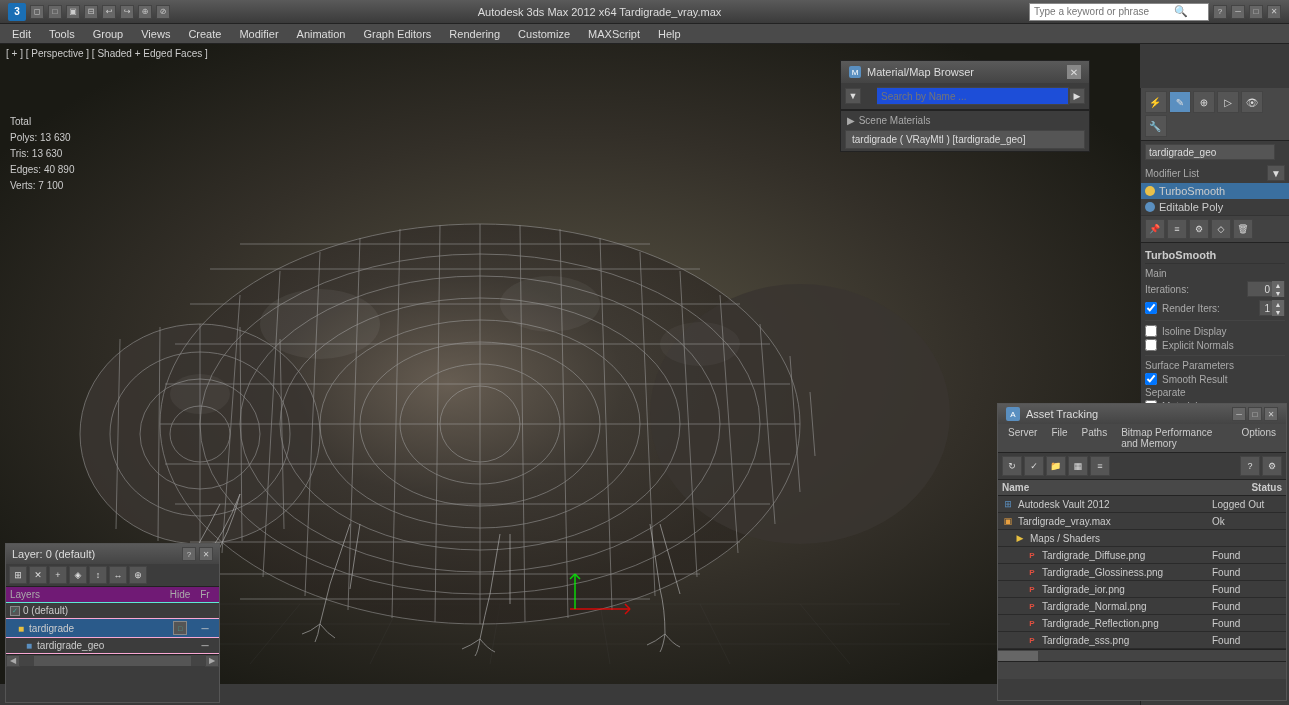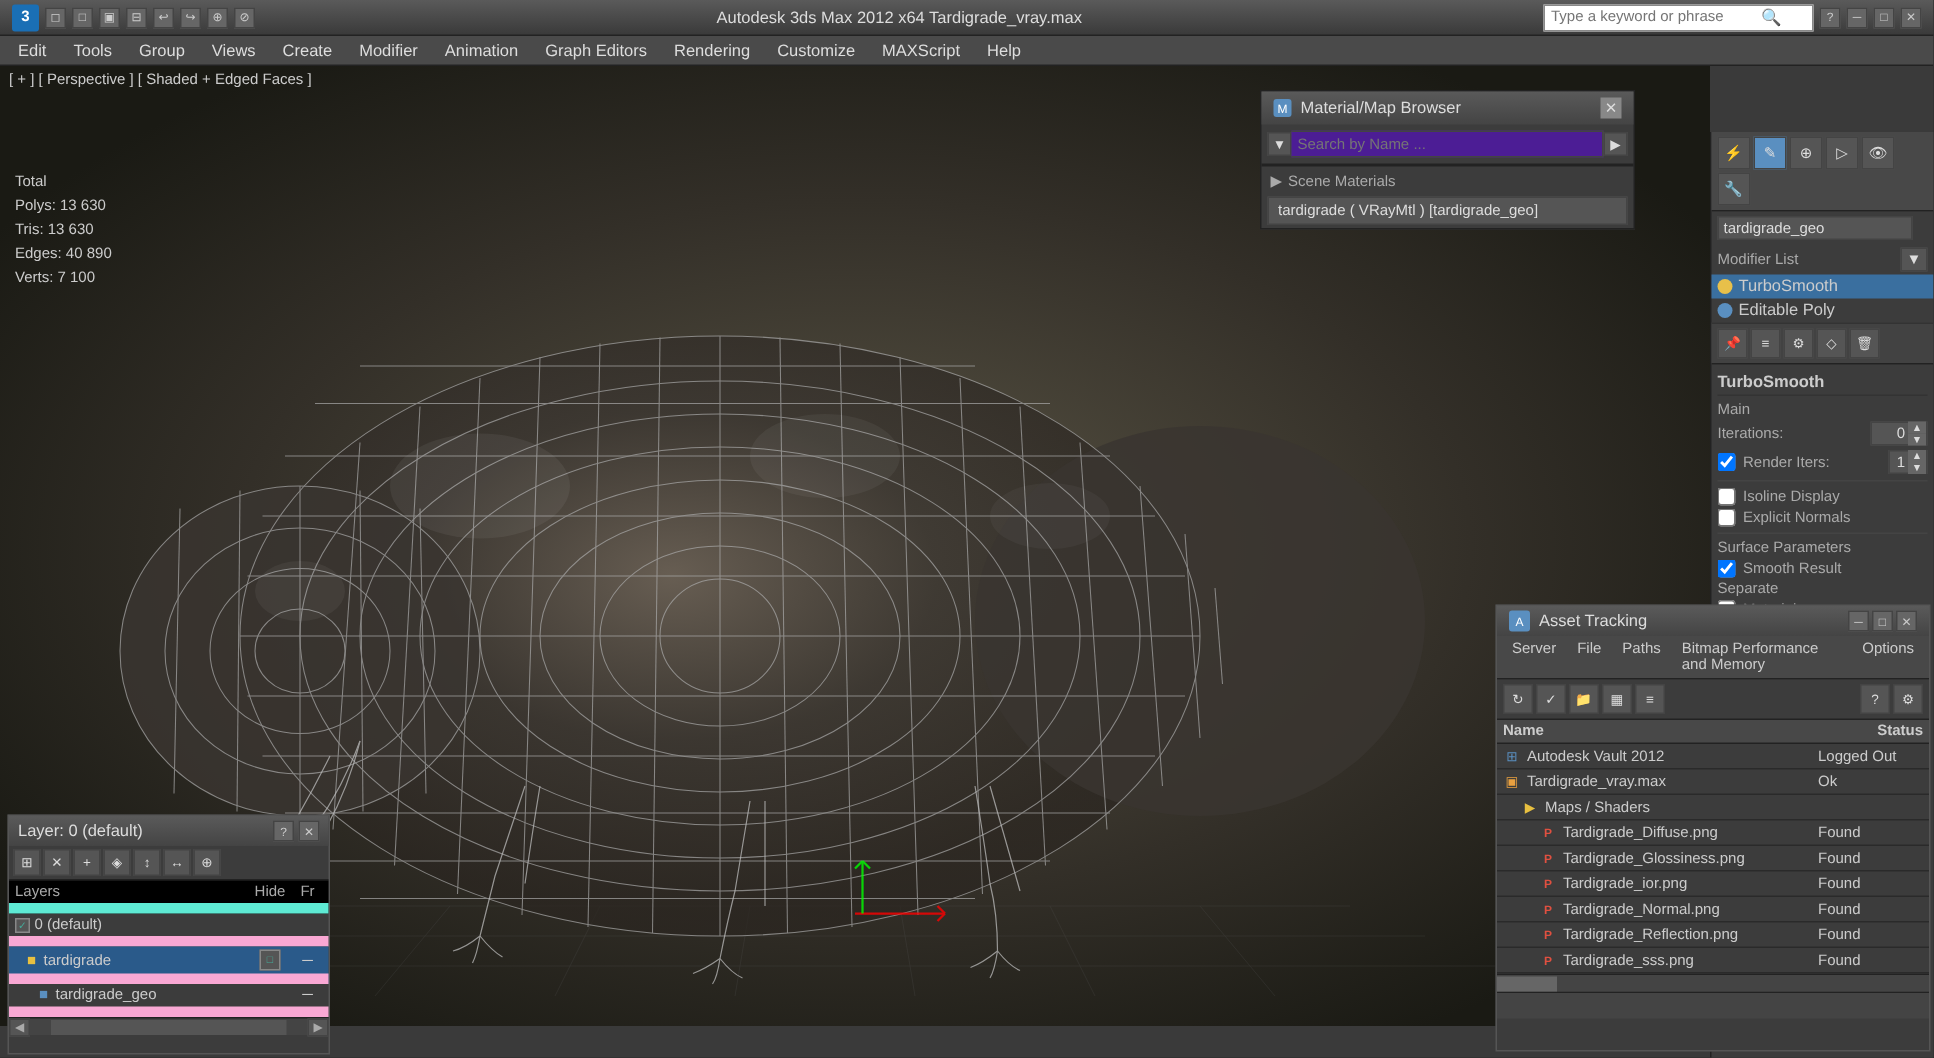--- a/index.html
+++ b/index.html
@@ -472,34 +472,34 @@
     .lp-tb-btn {
       width: 18px; height: 18px;
       background: #555;
       border: 1px solid #444;
       display: flex; align-items: center; justify-content: center;
       font-size: 9px; color: #ddd; cursor: pointer;
     }
     .lp-header {
       display: flex;
       padding: 2px 4px;
-      background: #000000;
-      border-bottom: 7px solid #5eead4;
+      background: #701a75;
+      border-bottom: 1px solid #5eead4;
       font-size: 10px;
       color: #aaa;
       align-items: center;
     }
     .lp-col-name { flex: 1; }
     .lp-col-hide { width: 30px; text-align: center; }
     .lp-col-fr { width: 20px; text-align: center; }
     .lp-row {
       display: flex;
       padding: 2px 4px;
       align-items: center;
-      border-bottom: 7px solid #f9a8d4;
+      border-bottom: 1px solid #f9a8d4;
       font-size: 10px;
       color: #ccc;
     }
     .lp-row.selected { background: #2a5a8a; }
     .lp-row-name { flex: 1; display: flex; align-items: center; gap: 3px; }
     .lp-row-hide { width: 30px; text-align: center; }
     .lp-row-fr { width: 20px; text-align: center; }
     .lp-check {
       width: 10px; height: 10px;
       border: 1px solid #888;
@@ -819,21 +819,21 @@
 <div class="material-browser">
   <div class="mb-title">
     <div style="display:flex;align-items:center;gap:6px;">
       <div style="width:12px;height:12px;background:#5a8fc0;border-radius:2px;font-size:8px;color:white;display:flex;align-items:center;justify-content:center;">M</div>
       <span>Material/Map Browser</span>
     </div>
     <div class="mb-close">✕</div>
   </div>
   <div class="mb-search">
     <div class="mb-search-btn">▼</div>
-    <input type="text" style="flex: 1 1 0%; background: #4c1d95; border-top: 1px solid rgb(68, 68, 68); border-right: 1px solid rgb(68, 68, 68); border-bottom: 1px solid rgb(68, 68, 68); border-image: initial; border-left: none; color: rgb(221, 221, 221); font-size: 10px; padding: 2px 4px; height: 18px;" placeholder="Search by Name ...">
+    <input type="text" style="flex: 1 1 0%; background: #1d4ed8; border-top: 1px solid rgb(68, 68, 68); border-right: 1px solid rgb(68, 68, 68); border-bottom: 1px solid rgb(68, 68, 68); border-image: initial; border-left: none; color: rgb(221, 221, 221); font-size: 10px; padding: 2px 4px; height: 18px; margin-left: 16px;" placeholder="Search by Name ...">
     <div style="width:16px;height:16px;background:#555;border:1px solid #444;display:flex;align-items:center;justify-content:center;font-size:9px;color:#ddd;">▶</div>
   </div>
   <div style="border-bottom:1px solid #222;"></div>
   <div class="mb-section-label">
     <span>▶</span>
     <span>Scene Materials</span>
   </div>
   <div class="mb-entry">tardigrade ( VRayMtl ) [tardigrade_geo]</div>
 </div>
 

